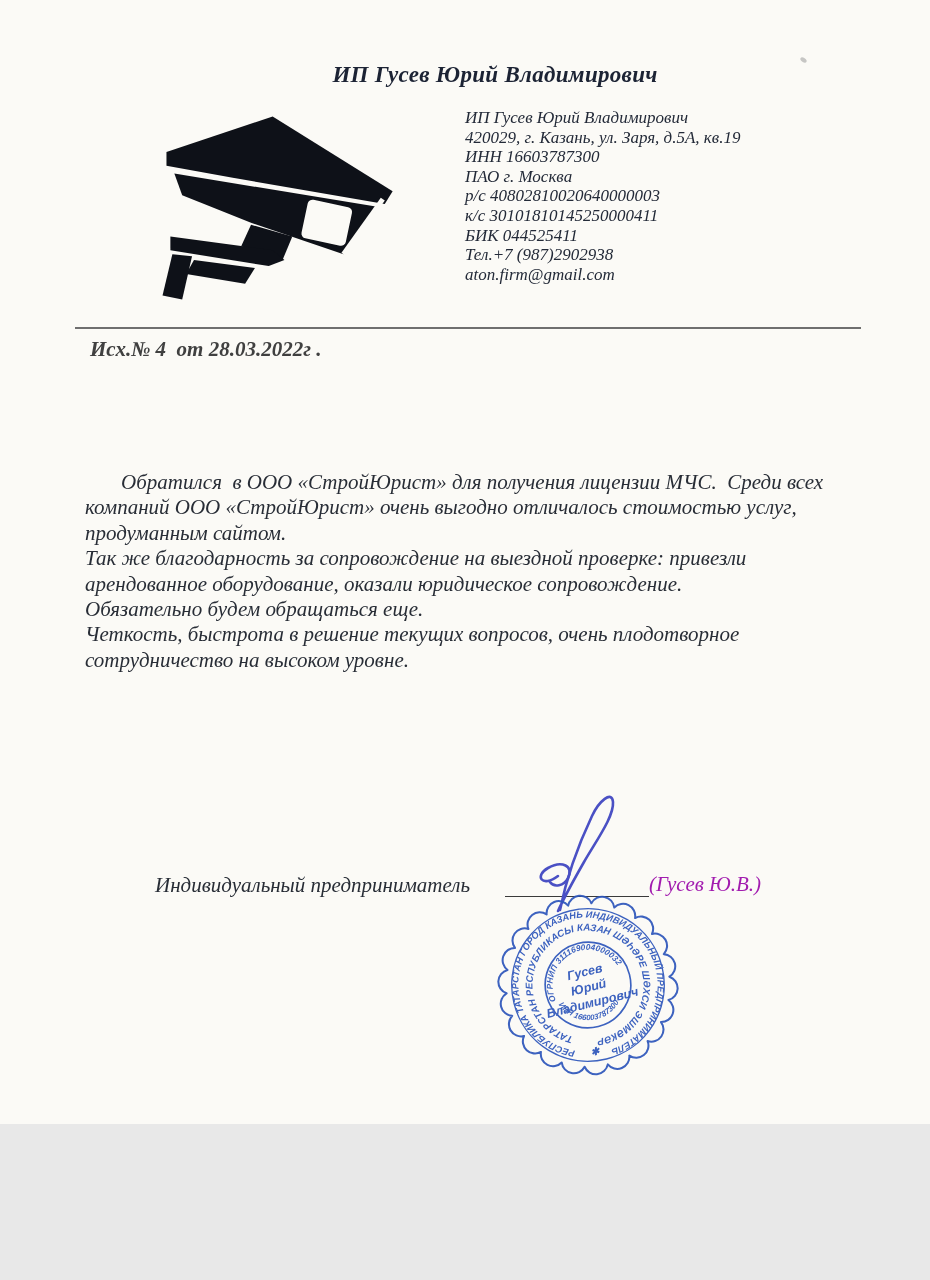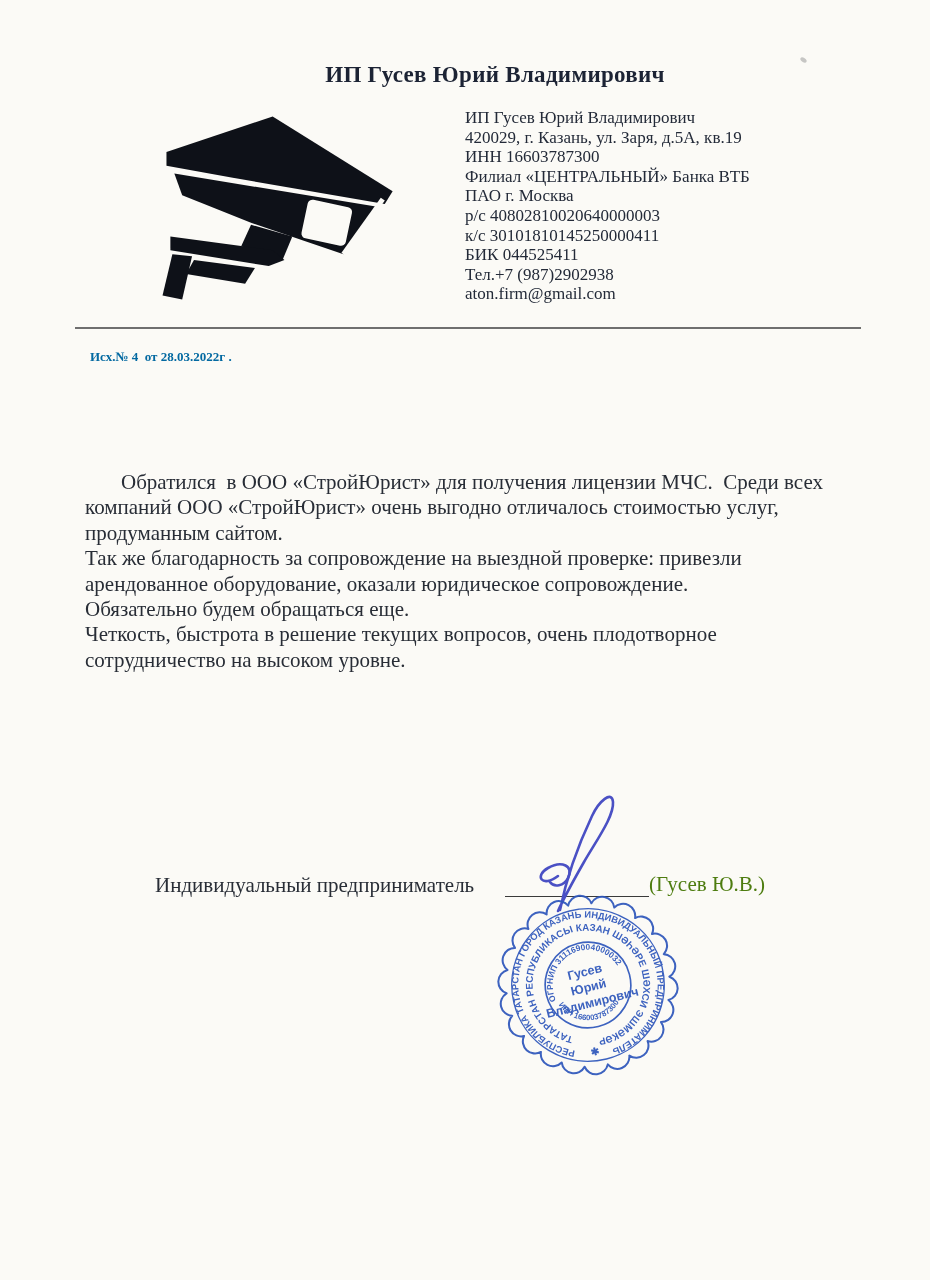--- a/index.html
+++ b/index.html
@@ -1,24 +1,25 @@
 <!DOCTYPE html>
 <html style="--ink: #262b33; --page: #fbfaf6; --rule: #6f6f6f; --stamp: #2d56bb; --sig: #4a50c4; --logo: #0e1118;"><head>
 <meta charset="utf-8">
 <style>
   * { margin: 0; padding: 0; box-sizing: border-box; }
   html, body { background: #e8e8e8; }
   .page {
     position: relative;
-    width: 930px; height: 1280px;
+    width: 930px; height: 1124px;
     margin: 0 auto;
     background: var(--page, #fbfaf6);
     font-family: "Liberation Serif", serif;
     color: var(--ink, #262b33);
     overflow: hidden;
+    font-style: italic;
   }
   .title {
     position: absolute; top: 62px; left: 0;
     width: 100%; padding-left: 60px;
     text-align: center;
     font-size: 23px; font-weight: bold;
     color: #1c2334;
     letter-spacing: 0.3px;
   }
   .logo {
@@ -32,23 +33,23 @@
     font-size: 17px; line-height: 19.6px;
     color: #232a38;
     white-space: nowrap;
   }
   .rule {
     position: absolute; left: 75px; top: 327px;
     width: 786px; height: 0;
     border-top: 2px solid var(--rule, #6f6f6f);
   }
   .ref {
-    position: absolute; left: 90px; top: 349px;
-    font-size: 13px; font-weight: bold;
-    color: #0369a1;
+    position: absolute; left: 90px; top: 337px;
+    font-size: 21px; font-weight: bold;
+    color: #404040;
     white-space: pre-wrap;
   }
   .body-text {
     position: absolute; left: 85px; top: 470px;
     width: 760px;
     font-size: 21px; line-height: 25.4px;
     color: #282d36;
   }
   .body-text p { white-space: pre-wrap; }
   .body-text p.ind-lg { text-indent: 36px; }
@@ -57,21 +58,21 @@
     position: absolute; left: 155px; top: 873px;
     font-size: 21px; color: #282d36;
   }
   .sig-line {
     position: absolute; left: 505px; top: 896px;
     width: 144px; height: 0;
     border-top: 1.8px solid #3a3a3a;
   }
   .sig-name {
     position: absolute; left: 649px; top: 872px;
-    font-size: 21px; color: #4d7c0f;
+    font-size: 21px; color: #a21caf;
   }
   .sig-stroke {
     position: absolute; left: 498px; top: 778px;
     width: 170px; height: 135px;
     color: var(--sig, #4a50c4);
     pointer-events: none;
   }
   .stamp {
     position: absolute; left: 495px; top: 892px;
     width: 186px; height: 186px;
@@ -120,21 +121,20 @@
       <polygon points="60,158 122,166 112,182 52,172"></polygon>
 
       <polygon points="38,152 58,154 48,198 28,194"></polygon>
     </svg>
   </div>
 
   <div class="details">
     <div>ИП Гусев Юрий Владимирович</div>
     <div>420029, г. Казань, ул. Заря, д.5А, кв.19</div>
     <div>ИНН 16603787300</div>
-    <div>Филиал «ЦЕНТРАЛЬНЫЙ» Банка ВТБ</div>
     <div>ПАО г. Москва</div>
     <div>р/с 40802810020640000003</div>
     <div>к/с 30101810145250000411</div>
     <div>БИК 044525411</div>
     <div>Тел.+7 (987)2902938</div>
     <div>aton.firm@gmail.com</div>
   </div>
 
   <div class="rule"></div>
 

